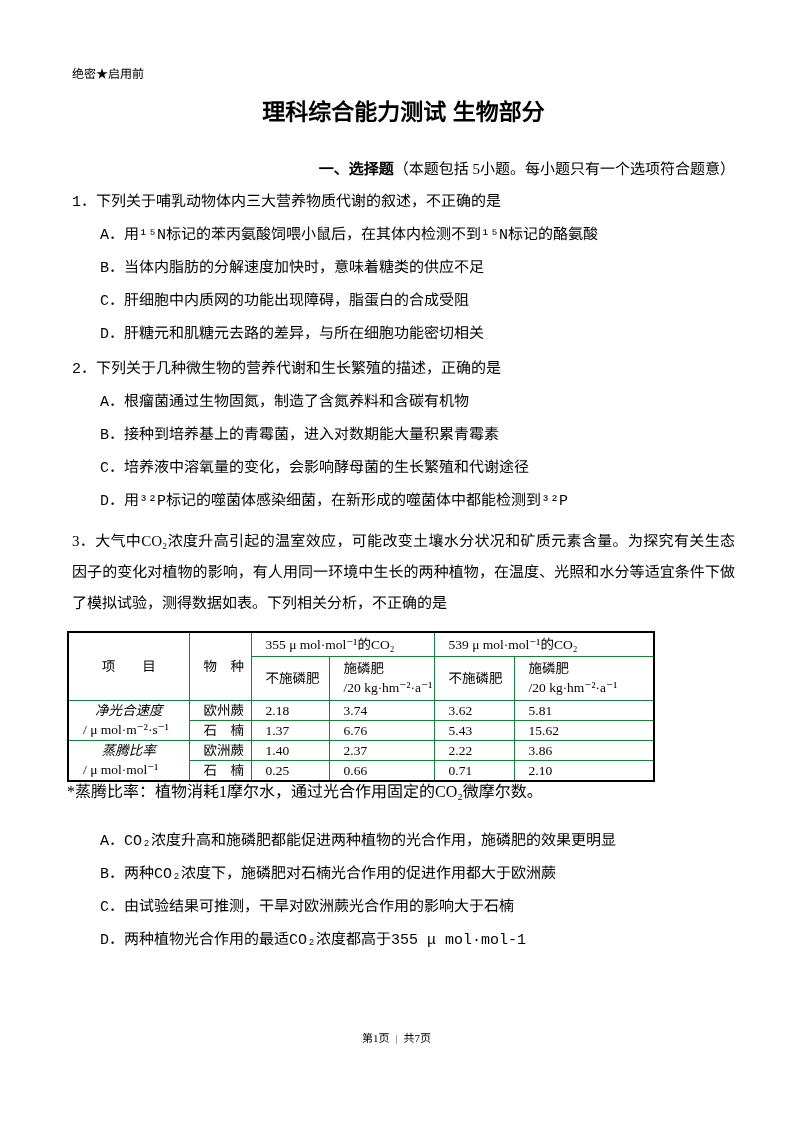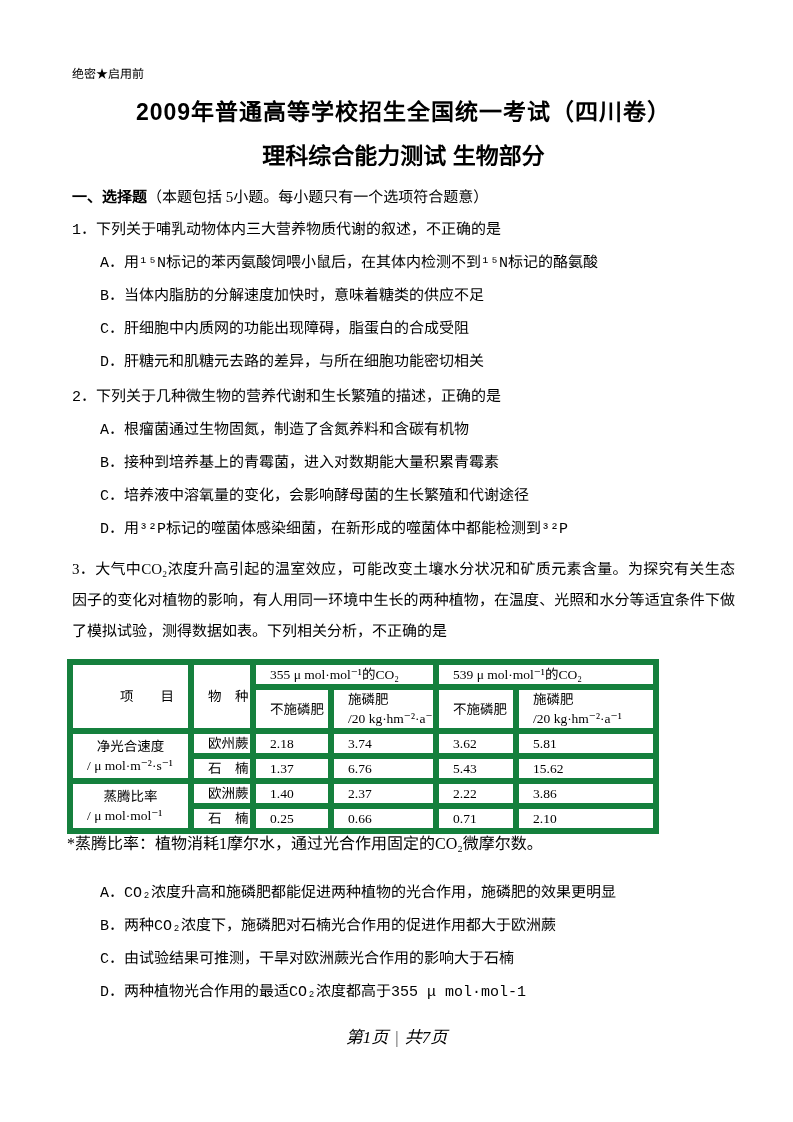--- a/index.html
+++ b/index.html
@@ -23,21 +23,21 @@
     letter-spacing: 1px;
   }
   .subtitle {
     margin-top: 16px;
     text-align: center;
     font-family: "Liberation Sans", "DejaVu Sans", sans-serif;
     font-weight: bold;
     font-size: 23px; line-height: 24px;
   }
 
-  .section-heading { margin-top: 12px; font-size: 15px; line-height: 33px; }
+  .section-heading { margin-top: 28px; font-size: 15px; line-height: 33px; text-align: right; }
   .section-heading .bold {
     font-weight: bold;
     font-family: "Liberation Sans", "DejaVu Sans", sans-serif;
   }
 
   .line { font-size: 15px; line-height: 33px; font-family: Liberation Mono, monospace; }
   .q { margin-top: 0; }
   .q + .q { margin-top: 2px; }
   .opt { padding-left: 28px; }
   .q-num, .opt-label { white-space: pre; }
@@ -50,53 +50,52 @@
   }
 
   table.data-table {
     margin: 12px 0 0 -5px;
     border-collapse: collapse;
     table-layout: fixed;
     width: 586px;
     font-size: 13.5px;
   }
   table.data-table td {
-    border: 6px solid #15803d;
+    border: 1px solid #15803d;
     padding: 0 14px;
     vertical-align: middle;
     line-height: 19px;
     overflow: hidden;
     white-space: nowrap;
   }
   table.data-table { border: 2px solid #000; }
   tr.h1 td { height: 24px; }
   tr.h2 td { height: 44px; }
   tr.d  td { height: 20px; }
-  .tc { text-align: right; }
-  .grp-label { text-align: center; }
+  .tc { text-align: center; }
+  .grp-label { text-align: center; font-style: italic; }
   .grp-unit  { text-align: left; }
 
   .footnote { margin-left: -5px; font-size: 16px; line-height: 19px; }
 
   .q3-options { margin-top: 24px; }
 
   .footer {
     position: absolute; left: 0; right: 0; top: 1028px;
-    text-align: center; font-size: 17px; line-height: 20px; font-style: italic;
+    text-align: center; font-size: 11px; line-height: 20px;
   }
   .footer .sep { color: #555; padding: 0 6px; }
 </style>
 </head>
 <body>
 
 <div class="page">
 
   <div class="classification">绝密★启用前</div>
 
-  <h1 class="title">2009年普通高等学校招生全国统一考试（四川卷）</h1>
 
   <h2 class="subtitle">理科综合能力测试 生物部分</h2>
 
   <div class="section-heading">
     <span class="bold">一、选择题</span><span>（本题包括 5小题。每小题只有一个选项符合题意）</span>
   </div>
 
   <div class="q">
     <div class="line stem">
       <span class="q-num">1．</span><span>下列关于哺乳动物体内三大营养物质代谢的叙述，不正确的是</span>

